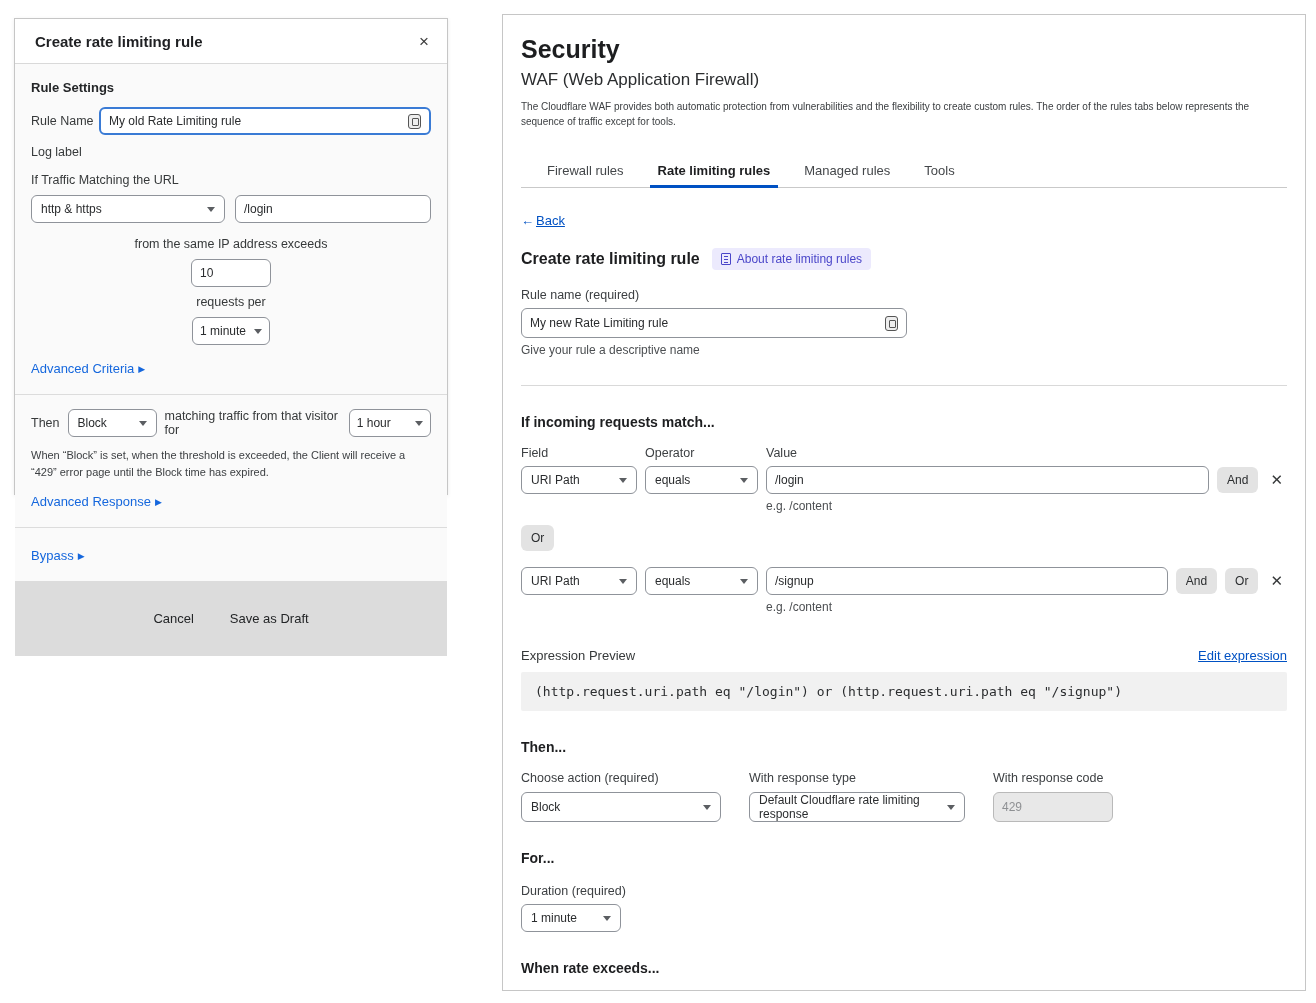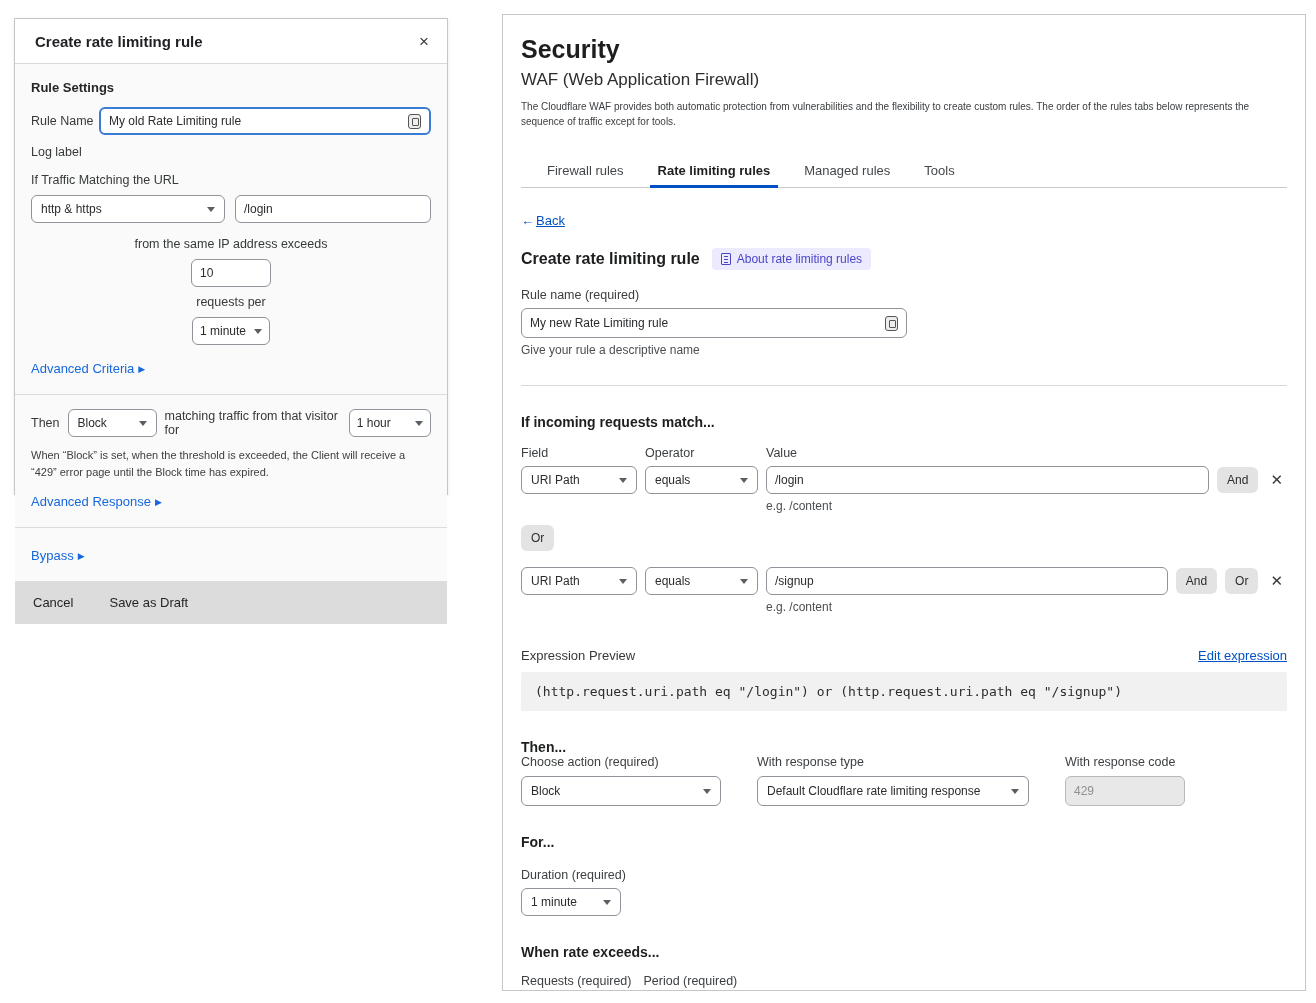--- a/index.html
+++ b/index.html
@@ -28,21 +28,21 @@
   .autofill-icon { flex: none; width: 13px; height: 15px; border: 1px solid #555; border-radius: 3px; position: relative; background: #eee; }
   .autofill-icon::after { content:""; position:absolute; left:3px; top:3px; width:5px; height:6px; border:1px solid #555; border-radius:1px; }
   .select { position: relative; display: flex; align-items: center; justify-content: space-between; gap: 6px; background: #fff; border: 1px solid #8f939a; border-radius: 6px; height: 28px; padding: 0 9px; font-size: 12px; color: #2a2c2e; cursor: pointer; }
   .caret { width: 0; height: 0; border-left: 4px solid transparent; border-right: 4px solid transparent; border-top: 5px solid #5b5e62; flex: none; }
   .small-label { font-size: 12.5px; color: #36393a; margin: 14px 0 8px; }
   .inline-text { font-size: 12.5px; color: #36393a; }
   .blue-link { font-size: 13px; color: #1567dd; cursor: pointer; display: inline-flex; align-items: center; gap: 4px; margin: 6px 0 10px; background:none; border:none; font-family:inherit; padding:0; }
   .blue-link .tri { font-size: 9px; color: #1567dd; }
   .hr { border-top: 1px solid #dcdcdc; margin: 8px -16px 14px; }
   .note { font-size: 11px; color: #3d4043; line-height: 1.5; margin: 10px 0 8px; max-width: 395px; }
-  .modal-footer { background: #dcdcdc; padding: 14px 18px; display: flex; justify-content: flex-start; align-items: center; gap: 36px; }
+  .modal-footer { background: #dcdcdc; padding: 30px 18px; display: flex; justify-content: center; align-items: center; gap: 36px; }
   .footer-btn { font-size: 13px; color: #232527; cursor: pointer; background: none; border: none; font-family: inherit; }
 
   
   #waf { left: 502px; top: 14px; width: 804px; height: 977px; padding: 20px 18px; overflow: hidden; }
   .h1 { font-size: 25px; font-weight: 700; color: #1d1e20; margin-bottom: 6px; }
   .h2 { font-size: 17px; font-weight: 400; color: #2b2d2f; margin-bottom: 10px; }
   .desc { font-size: 10px; line-height: 1.45; color: #3d4043; margin-bottom: 28px; }
   .tabs { display: flex; gap: 30px; padding-left: 24px; border-bottom: 1px solid #c9c9c9; }
   .tab { font-size: 13px; color: #44474a; padding: 6px 2px 9px; cursor: pointer; position: relative; background:none; border:none; font-family:inherit; }
   .tab.active { font-weight: 700; color: #1d1e20; }
@@ -64,24 +64,24 @@
   .match-row { display: flex; align-items: center; gap: 8px; margin-top: 6px; }
   .match-row .val { flex: 1; }
   .gray-btn { background: #e3e3e3; border: none; border-radius: 6px; font-size: 12px; color: #2b2d2f; padding: 6px 10px; cursor: pointer; font-family: inherit; flex: none; }
   .x-btn { background: none; border: none; font-size: 15px; color: #36393a; cursor: pointer; padding: 0 4px; flex: none; font-family:inherit; }
   .row-hint { font-size: 12px; color: #4c4f52; margin: 5px 0 0 245px; }
   .or-wrap { margin: 12px 0 16px; }
   .expr-row { display: flex; justify-content: space-between; align-items: flex-end; margin-top: 34px; }
   .expr-label { font-size: 13px; color: #36393a; }
   .edit-link { font-size: 13px; color: #0051c3; text-decoration: underline; cursor: pointer; background:none; border:none; font-family:inherit; padding:0; }
   .code-block { background: #f1f1f1; border-radius: 2px; margin-top: 9px; padding: 12px 14px; font-family: "DejaVu Sans Mono", monospace; font-size: 13px; color: #2b2d2f; white-space: pre; }
-  .then-cols { display: flex; gap: 36px; margin-top: 0; }
+  .then-cols { display: flex; gap: 28px; margin-top: 16px; }
   .then-col .field-label { margin-top: 0; }
   .sel-action { width: 200px; margin-top: 7px; height: 30px; }
-  .sel-rtype { width: 272px; margin-top: 7px; height: 30px; }
+  .sel-rtype { width: 216px; margin-top: 7px; height: 30px; }
   .code-input { width: 120px; margin-top: 7px; height: 30px; background: #e8e8e8; border-color: #b9b9b9; color: #8e9093; }
   .code-input input { color: #8e9093; }
   .sel-sm { width: 100px; height: 28px; }
   .rate-cols { display: flex; gap: 12px; margin-top: 14px; }
   .doc-icon { width: 10px; height: 12px; border: 1px solid #4a46c9; border-radius: 1px; position: relative; flex:none; }
   .doc-icon::after { content:""; position:absolute; left:2px; top:2px; width:4px; height:1px; background:#4a46c9; box-shadow: 0 3px 0 #4a46c9, 0 6px 0 #4a46c9; }
 </style>
 </head>
 <body>
 

